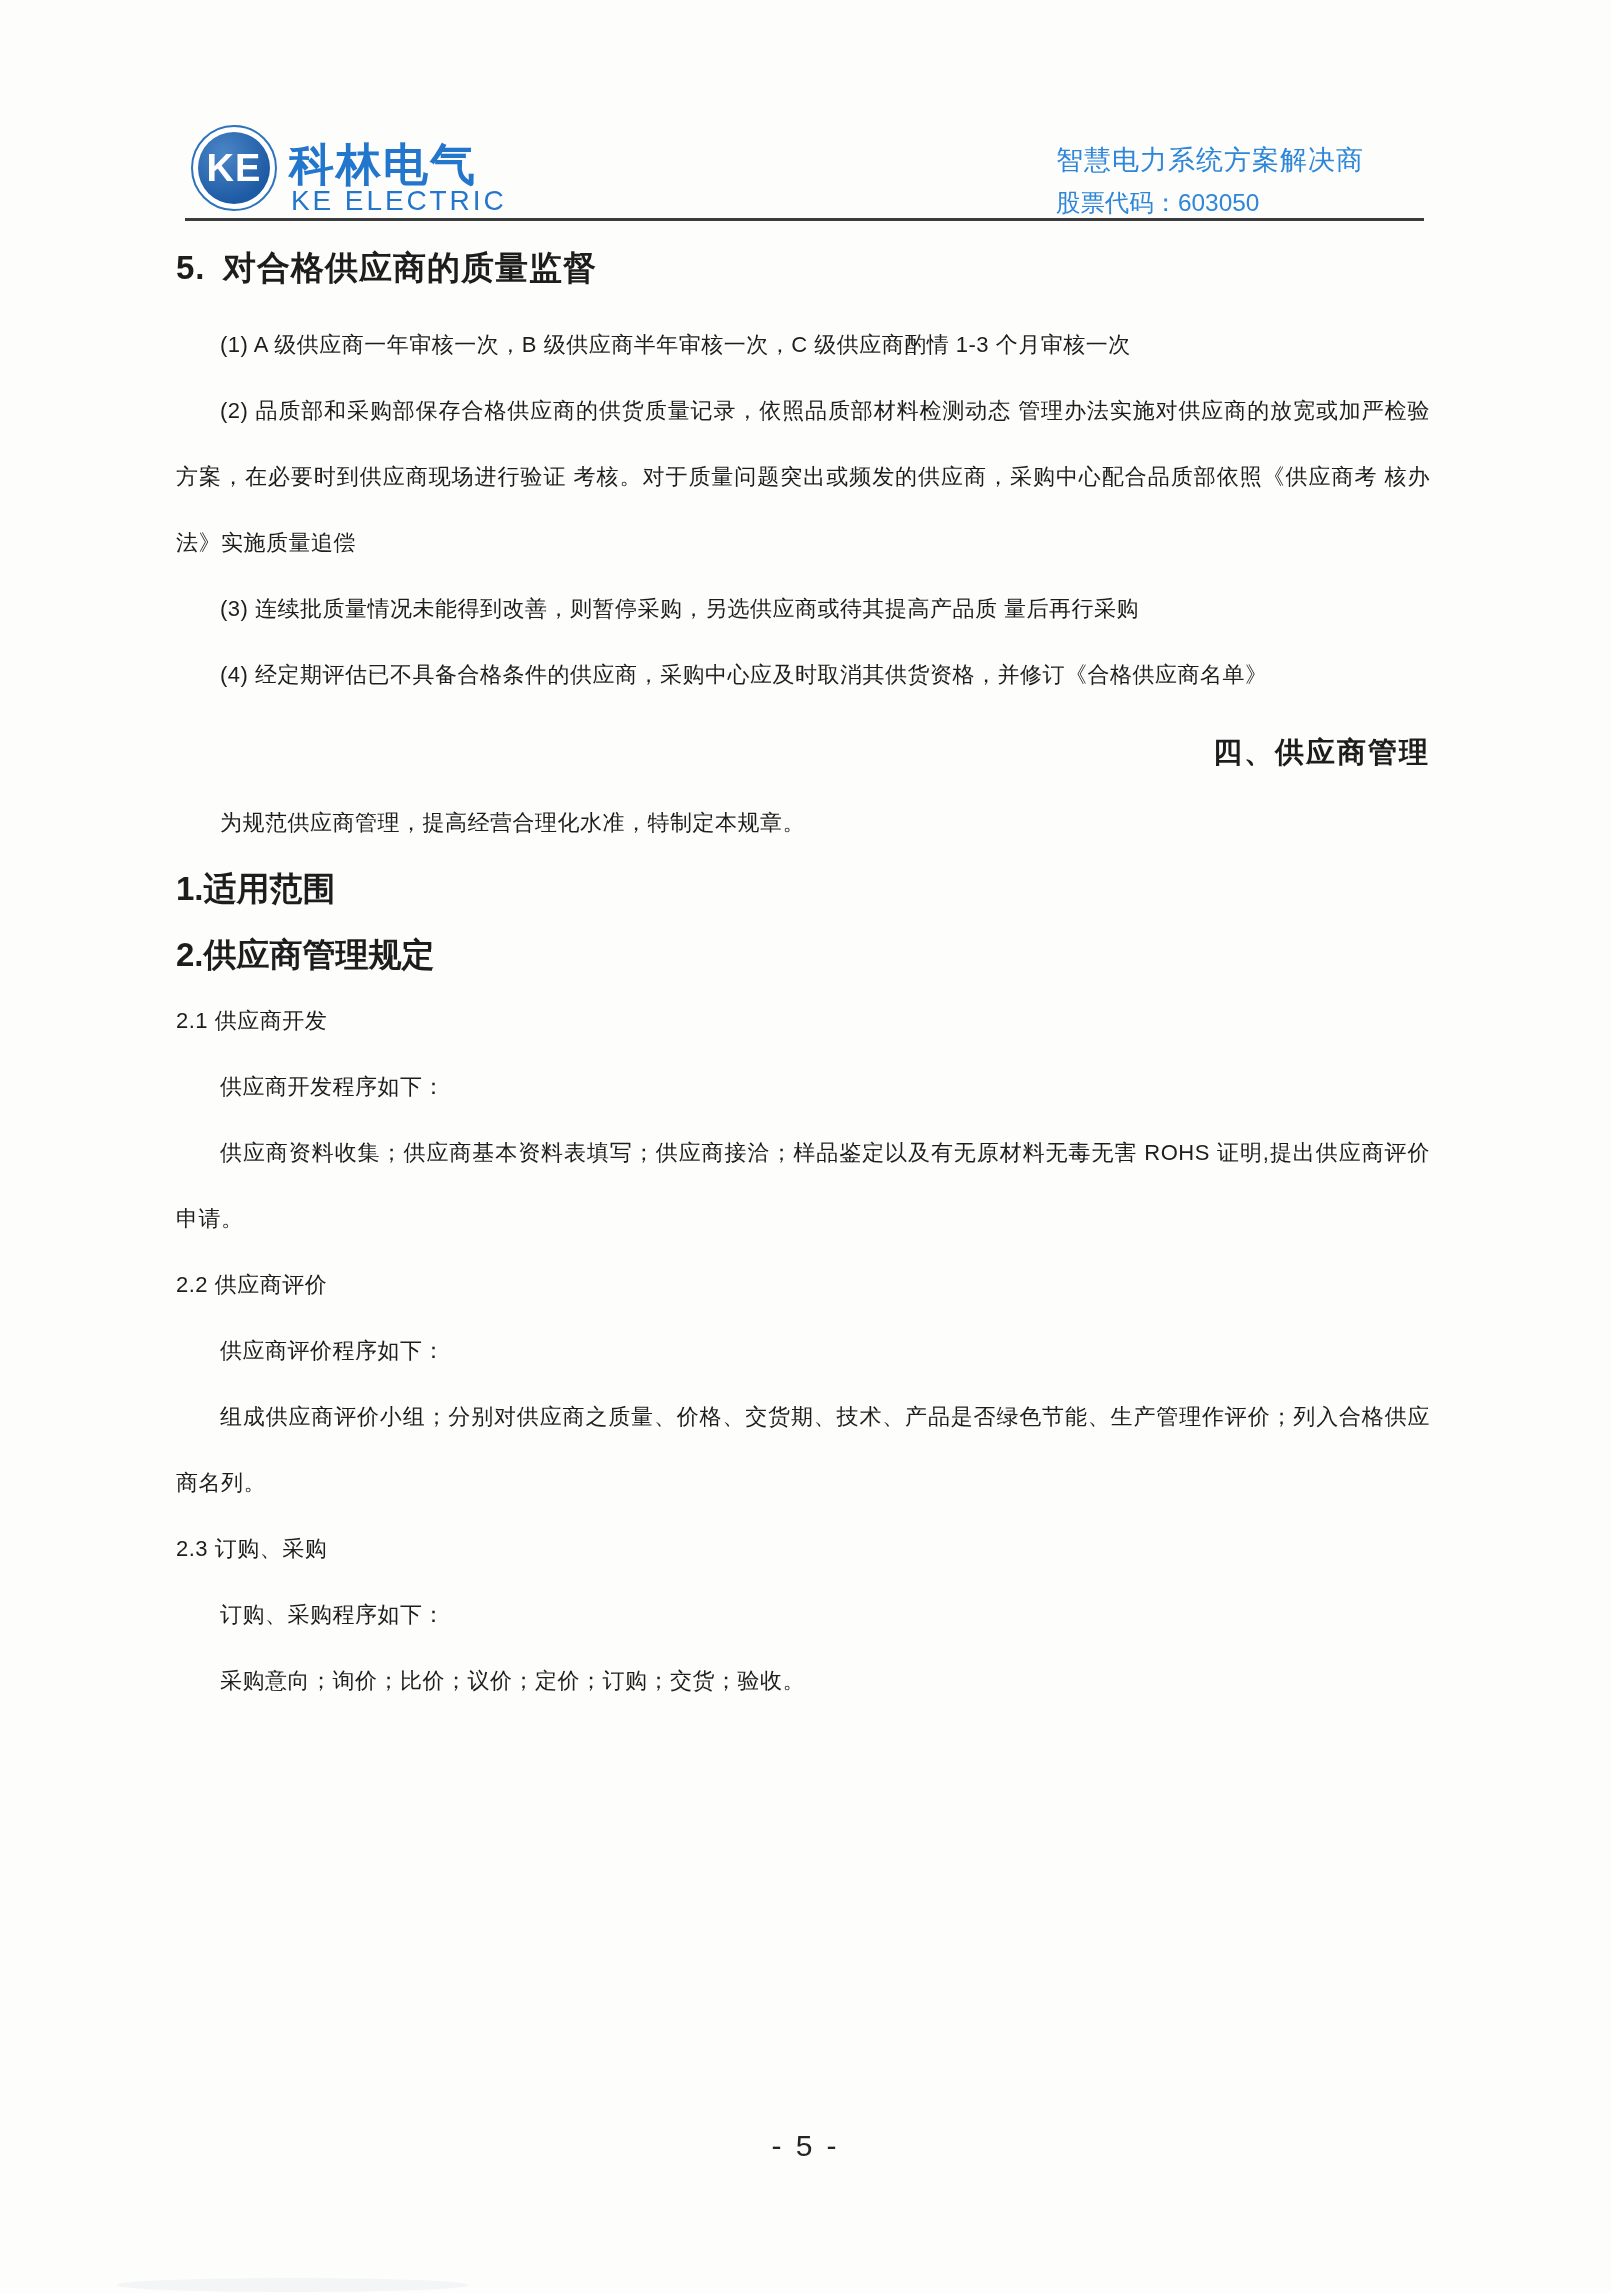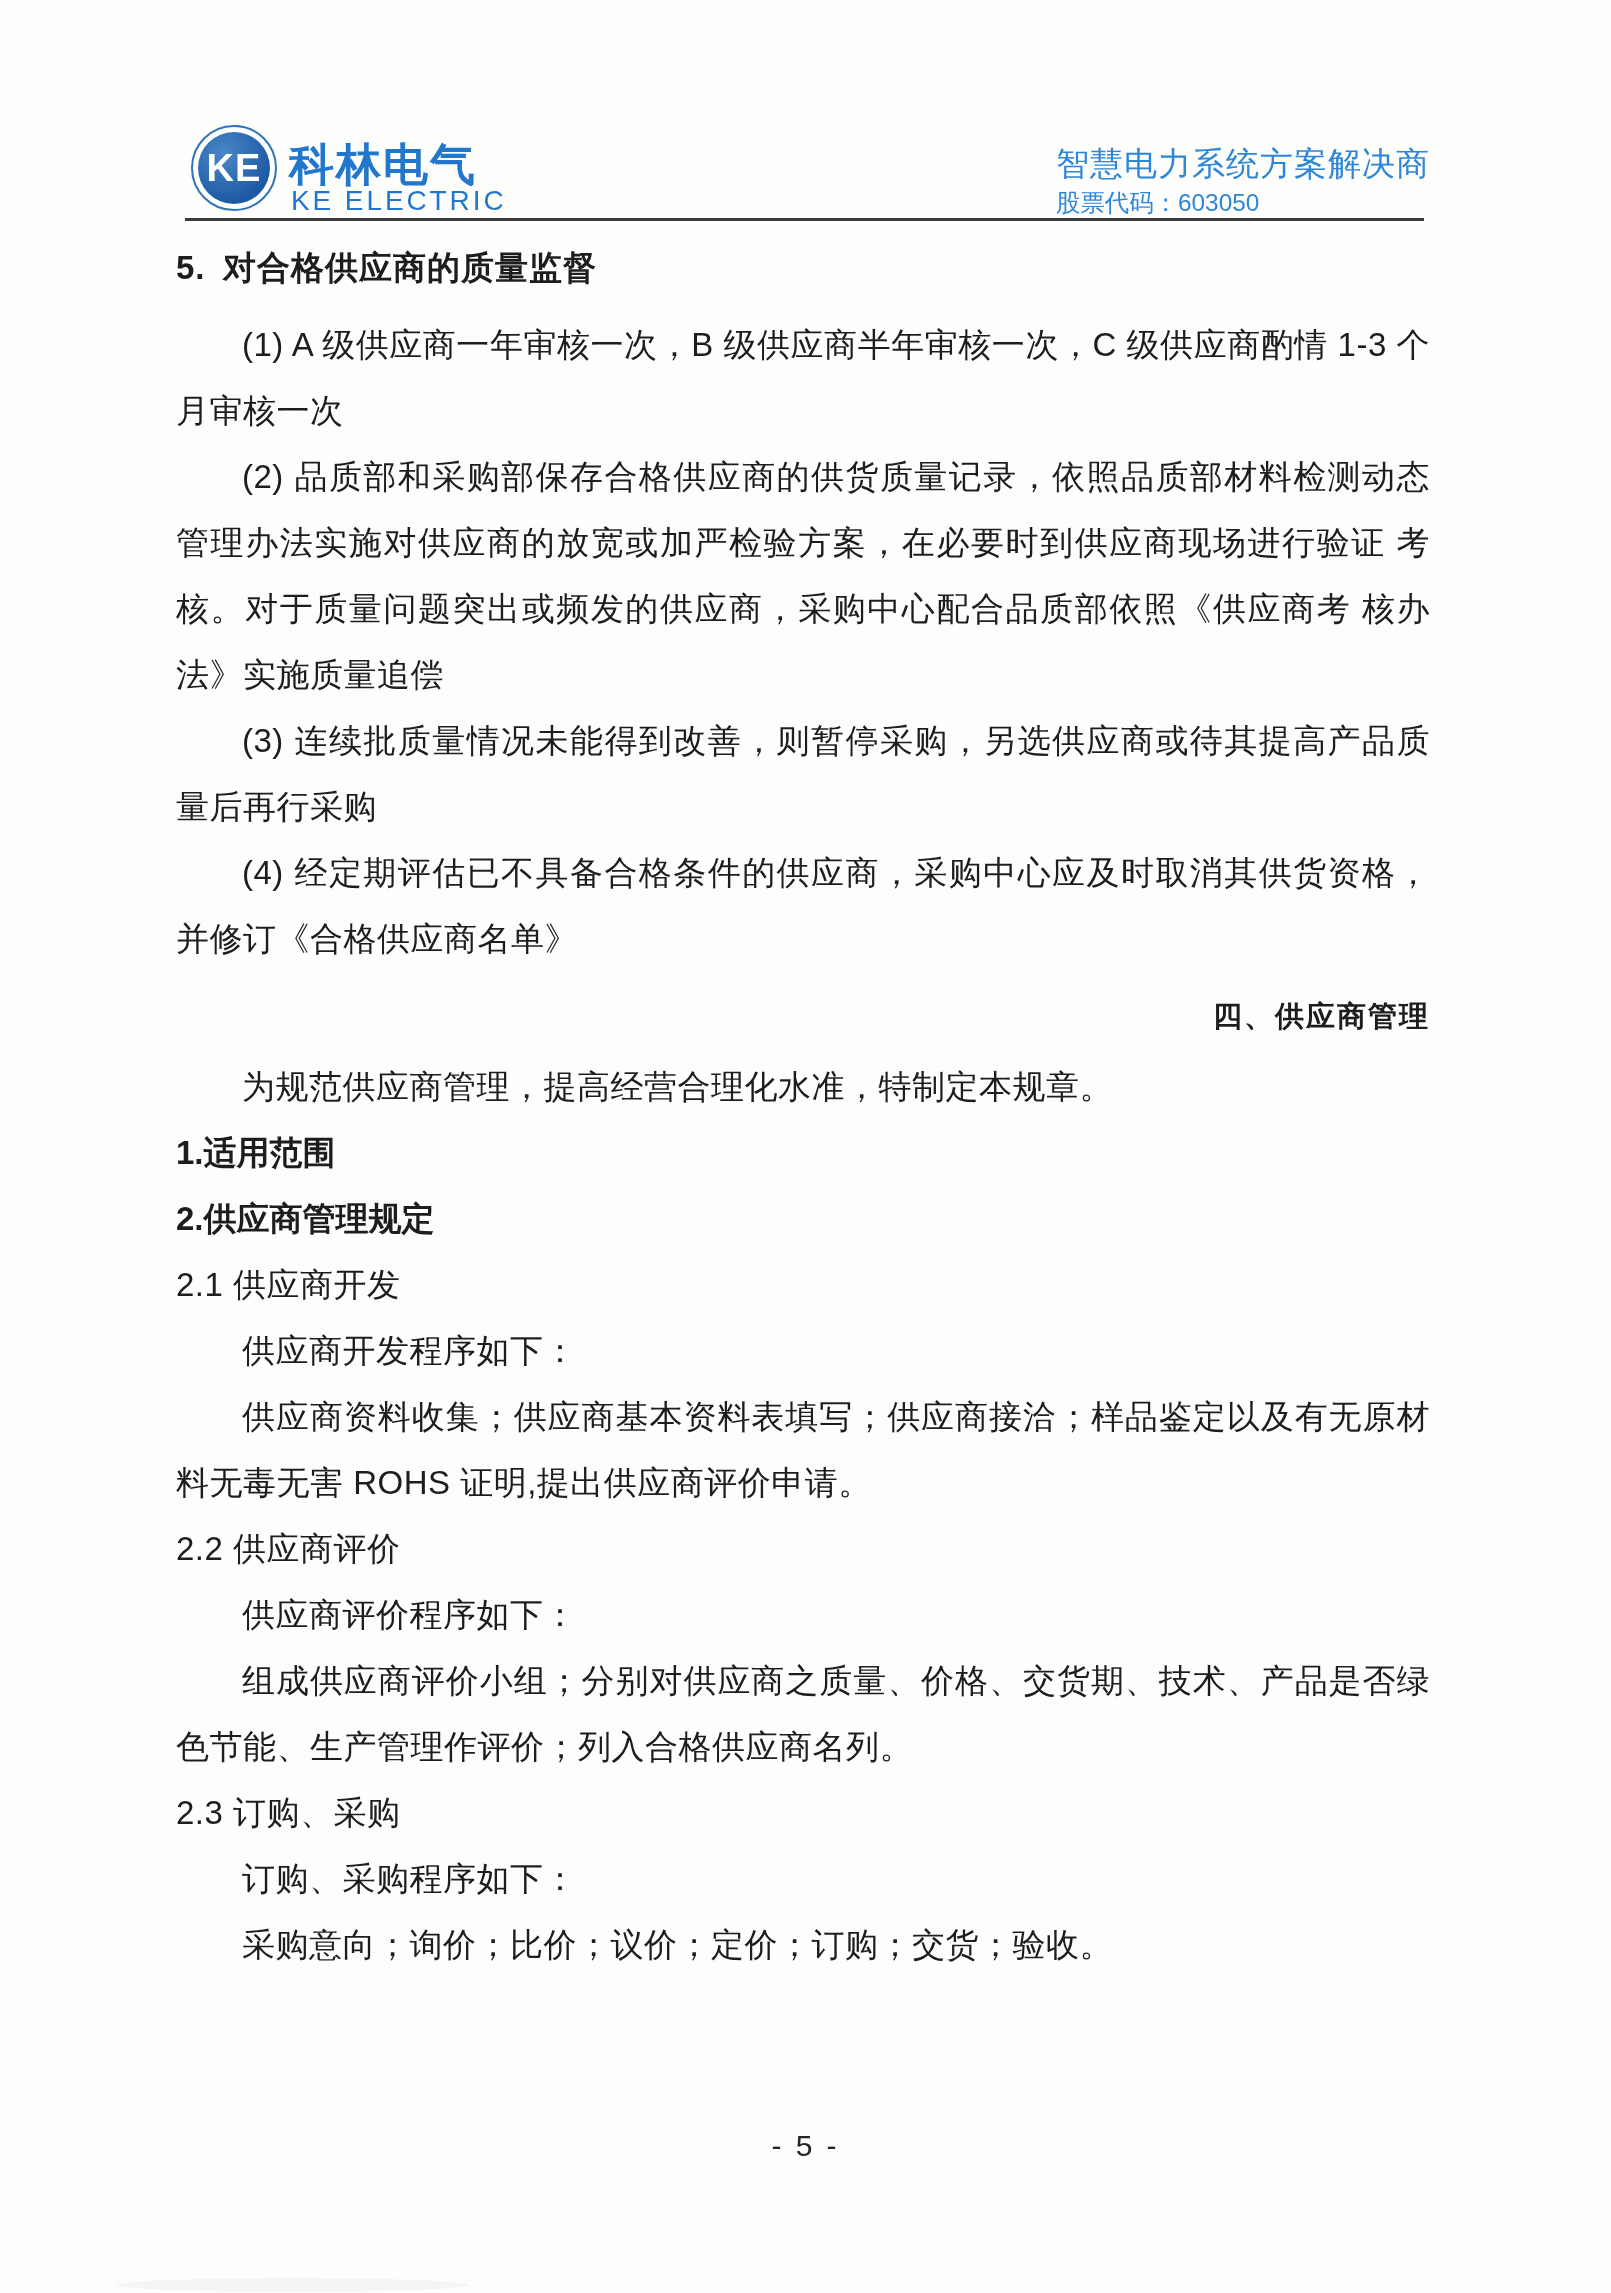--- a/index.html
+++ b/index.html
@@ -29,36 +29,36 @@
   .company-cn {
     position: absolute; left: 289px; top: 135px;
     font-size: 45px; font-weight: bold; color: #2276cc; letter-spacing: 2px;
   }
   .company-en {
     position: absolute; left: 291px; top: 185px;
     font-size: 28px; color: #2276cc; letter-spacing: 2.9px;
   }
   .tagline {
     position: absolute; left: 1056px; top: 142px;
-    font-size: 33px; color: #2e86d8; letter-spacing: 1px;
+    font-size: 27px; color: #2e86d8; letter-spacing: 1px;
   }
   .stock {
     position: absolute; left: 1056px; top: 187px;
     font-size: 24.4px; color: #2e86d8;
   }
   .divider {
     position: absolute; left: 185px; top: 218px;
     width: 1239px; height: 2.9px; background: #3c3c3c;
   }
   
   .content {
     position: absolute; left: 176px; top: 234px; width: 1254px;
     text-align: justify;
   }
-  .content p.body   { margin: 0; font-size: 33px; line-height: 66px; letter-spacing: 0.5px; }
+  .content p.body   { margin: 0; font-size: 22px; line-height: 66px; letter-spacing: 0.5px; }
   .content p.indent { text-indent: 2em; }
   .content h2.sec {
     margin: 13.7px 0 25px 0; font-size: 33px; font-weight: bold;
     line-height: 39px; letter-spacing: 1px; text-align: left;
   }
   .content h1.chapter {
     margin: 19.5px 0 11.7px 0; font-size: 29px; font-weight: bold;
     line-height: 51px; letter-spacing: 2px; text-align: right;
   }
   .content h3.sub {

